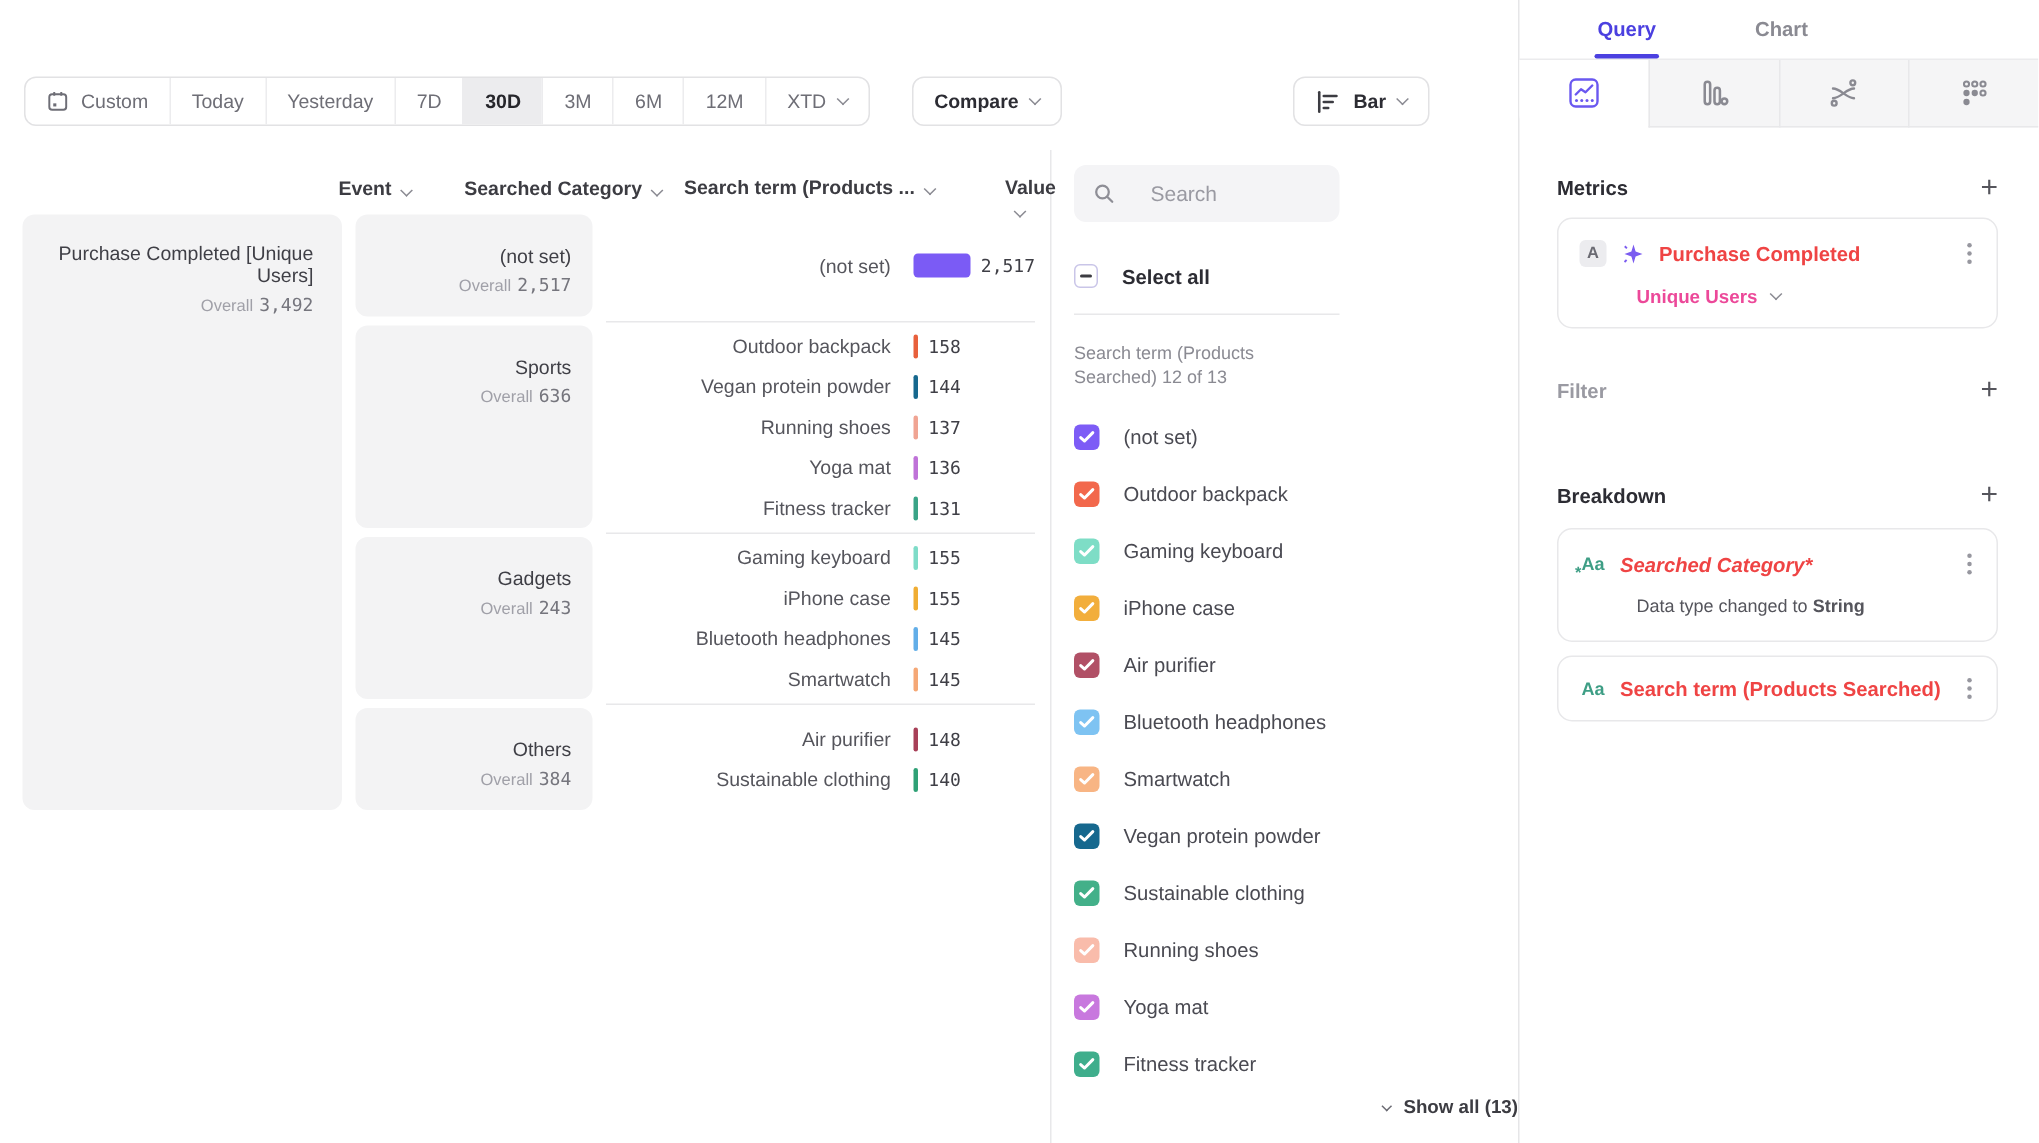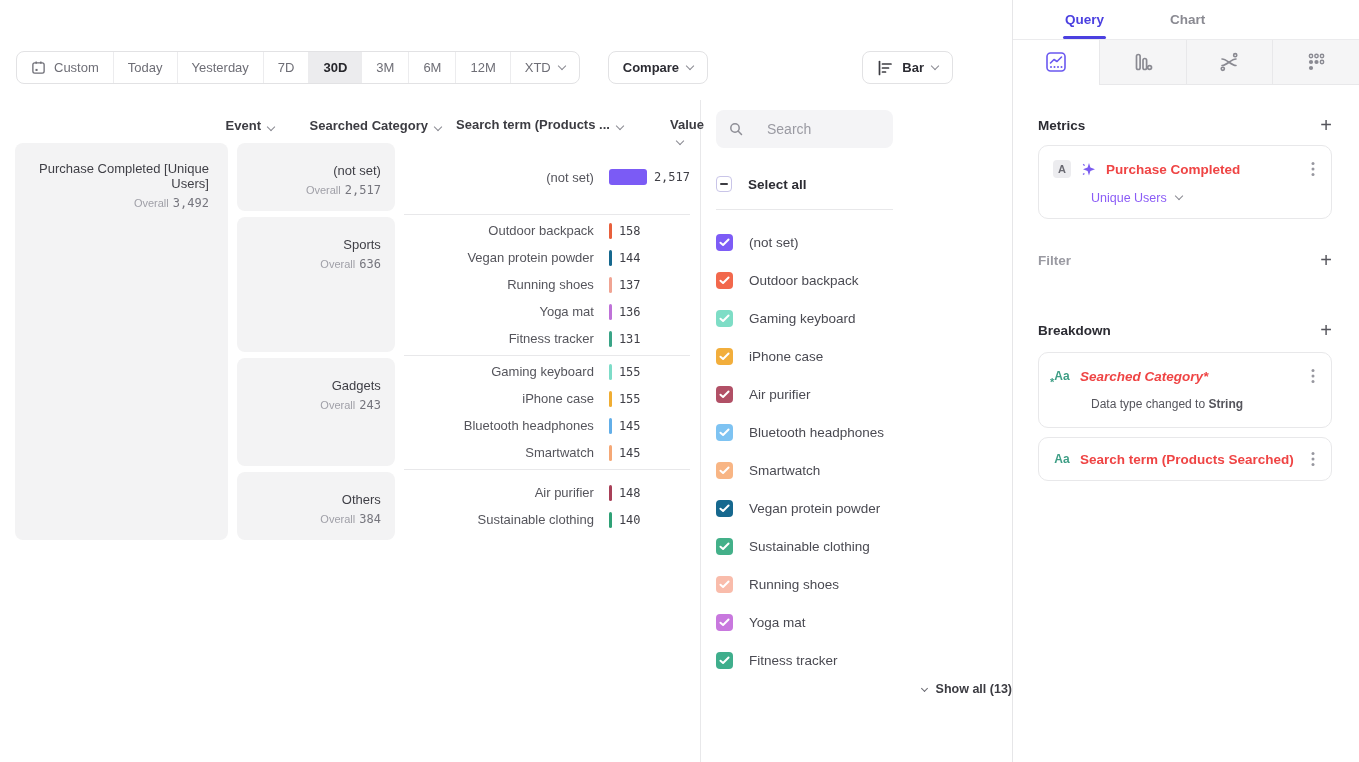--- a/index.html
+++ b/index.html
@@ -84,21 +84,21 @@
   .side-h.muted { color:#9a9aa2; font-weight:600; }
   .plus-btn { font-size:20px; font-weight:400; color:#55555c; cursor:pointer; line-height:18px; }
   .mt-metrics { margin-top:31px; }
   .card { border:1px solid #e8e8ea; border-radius:10px; background:#fff; padding:13px 14px; }
   .metric-card { margin-top:11px; }
   .card-row { display:flex; align-items:center; gap:9px; }
   .badge-a { width:18px; height:18px; background:#ececef; border-radius:4px; font-size:11px; font-weight:600; color:#6a6a72; display:flex; align-items:center; justify-content:center; }
   .card-title { font-size:13.5px; font-weight:600; color:#ef4444; flex:1; }
   .card-title.italic { font-style:italic; }
   .kebab { cursor:pointer; display:flex; padding:2px; }
-  .card-sub { margin-left:38px; margin-top:12px; display:flex; align-items:center; gap:9px; font-size:12.5px; font-weight:400; color:#8b5cf6; cursor:pointer; }
+  .card-sub { margin-left:38px; margin-top:12px; display:flex; align-items:center; gap:9px; font-size:12.5px; font-weight:700; color:#ec4899; cursor:pointer; }
   .card-note { margin-left:38px; margin-top:11px; font-size:12px; color:#55555c; }
   .card-note b { font-weight:700; }
   .aa-ico { font-size:12px; font-weight:700; color:#3e9e85; position:relative; width:18px; text-align:center; }
   .aa-ico.modified::after { content:"*"; position:absolute; left:-3px; top:7px; font-size:11px; color:#3e9e85; }
   .filter-h { margin-top:32px; }
   .breakdown-h { margin-top:52px;text-align:right; }
   .bd-card1 { margin-top:13px; padding-bottom:16px; }
   .bd-card2 { margin-top:9px; padding:11px 14px; }
 </style>
 </head>
@@ -303,20 +303,21 @@
                 <line x1="10.3" y1="10.3" x2="13.5" y2="13.5"></line>
               </svg>
             </span>
           <input type="text" placeholder="Search" style="">
         </div>
         <div class="selectall-row">
           <span class="cb-ind"></span>
           <span class="selectall-lbl">Select all</span>
         </div>
         <div class="legend-div"></div>
+        <div class="legend-subtitle">Search term (Products Searched) 12 of 13</div>
         <div class="legend-list" id="legend-list">
             <div class="legend-item">
               <span class="cb" style="background: rgb(125, 92, 246);">
                 <svg width="11" height="9" viewBox="0 0 12 10" fill="none" stroke="#fff" stroke-width="2.2" stroke-linecap="round" stroke-linejoin="round">
                   <polyline points="1.5,5.2 4.4,7.8 10.5,1.6"></polyline>
                 </svg>
               </span>
               <span class="legend-item-lbl">(not set)</span>
             </div>
             <div class="legend-item">

